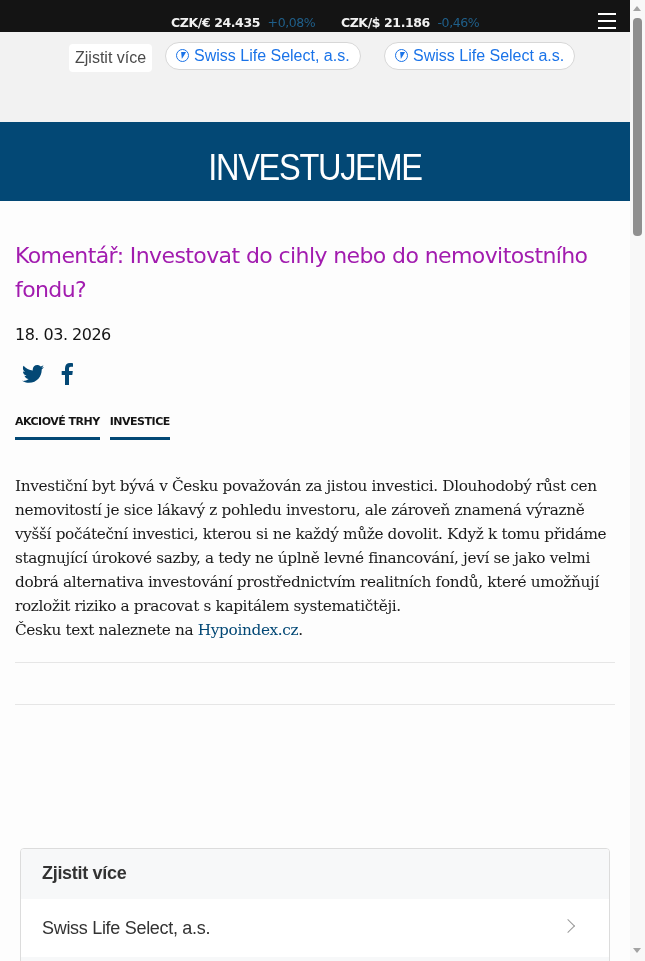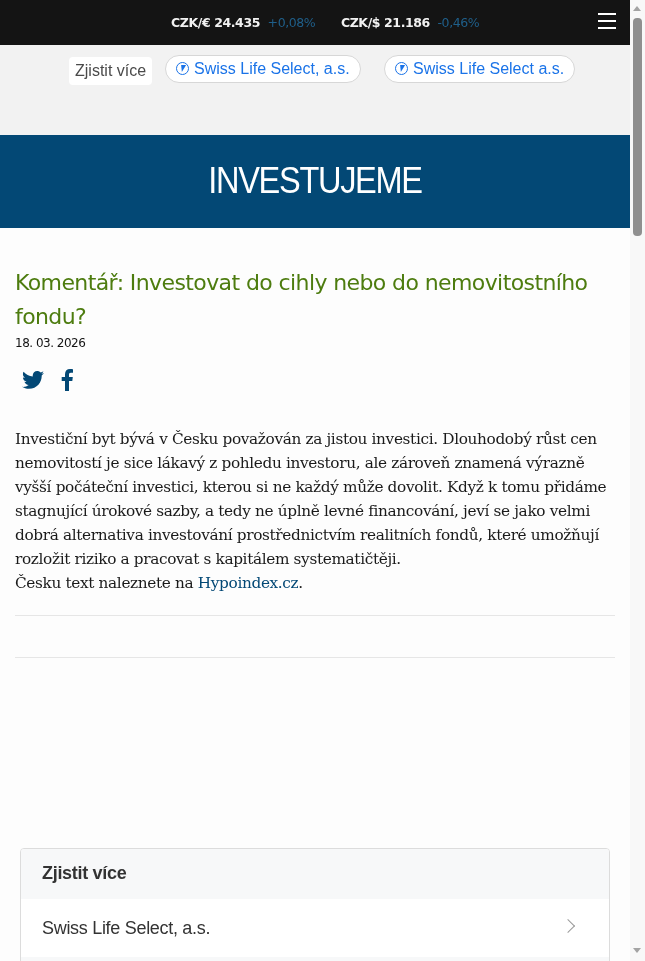--- a/index.html
+++ b/index.html
@@ -2,45 +2,45 @@
 <html><head>
   <meta charset="utf-8">
   <style>
     * { box-sizing: border-box; margin: 0; padding: 0; }
     html, body { width: 645px; height: 961px; overflow: hidden; background: #fdfdfd; }
     body { font-family: "Liberation Sans", sans-serif; color: #141414; position: relative; }
 
     .page { position: absolute; left: 0; top: 0; width: 630px; height: 961px; overflow: hidden; background: #fdfdfd; }
 
     
-    .rates-bar { height: 45px; background: #141414; position: relative; }
+    .rates-bar { height: 32px; background: #141414; position: relative; }
     .rates { position: absolute; left: 171px; top: 15px; font-size: 12.5px; font-family: "DejaVu Sans", sans-serif; letter-spacing: -0.4px; white-space: nowrap; }
     .rate { display: inline-block; margin-right: 22px; }
     .rate .pair { color: #f2f2f2; font-weight: bold; }
     .rate .chg { color: #1f5f8a; margin-left: 4px; }
     .hamburger { position: absolute; left: 598px; top: 13px; width: 18px; height: 17px; cursor: pointer; }
     .hamburger span { display: block; height: 2px; background: #fff; margin-bottom: 5px; }
 
     
     .chips-strip { height: 90px; background: #f2f2f2; position: relative; }
     .chip-label { position: absolute; left: 69px; top: 12px; height: 28px; padding: 0 6px; background: #fff; border-radius: 4px; font-size: 16px; color: #4a4a4a; line-height: 28px; }
     .chip { position: absolute; top: 10px; height: 28px; border: 1px solid #d7d7d7; border-radius: 15px; background: #fff; color: #1a73e8; font-size: 16px; line-height: 26px; padding: 0 10px 0 10px; white-space: nowrap; cursor: pointer; }
     .chip .bolt { display: inline-block; width: 13px; height: 13px; border: 1.6px solid #1a73e8; border-radius: 50%; vertical-align: -1px; margin-right: 5px; position: relative; }
     .chip .bolt::after { content: ""; position: absolute; left: 3px; top: 1.5px; width: 0; height: 0; border-left: 3px solid transparent; border-right: 2px solid transparent; border-top: 7px solid #1a73e8; transform: skewX(-18deg); }
     .chip-1 { left: 165px; }
     .chip-2 { left: 384px; }
 
     
-    .brand-banner { height: 93px; background: #034875; position: relative; }
+    .brand-banner { height: 79px; background: #034875; position: relative; }
     .brand-logo { position: absolute; left: 0; width: 630px; top: 25px; text-align: center; color: #fff; font-family: "Liberation Sans Narrow", "Liberation Sans", sans-serif; font-size: 37px; letter-spacing: -1.5px; transform: scaleX(0.88); font-weight: normal; }
 
     
     .article { padding: 0 15px; }
-    .title { margin-top: 38px; font-family: "DejaVu Sans", sans-serif; font-size: 22px; line-height: 34px; letter-spacing: -0.6px; color: #4d7c0f; font-weight: normal; }
-    .date { margin-top: 2px; font-size: 12px; font-family: "DejaVu Sans", sans-serif; letter-spacing: -0.5px; color: #141414; }
+    .title { margin-top: 38px; font-family: "DejaVu Sans", sans-serif; font-size: 22px; line-height: 34px; letter-spacing: -0.6px; color: #a21caf; font-weight: normal; }
+    .date { margin-top: 18px; font-size: 16px; font-family: "DejaVu Sans", sans-serif; letter-spacing: -0.5px; color: #141414; }
     .social { margin-top: 17px; height: 26px; display: flex; align-items: center; }
     .social a { display: inline-block; cursor: pointer; }
     .tw { margin-left: 7px; width: 22px; height: 20px; }
     .fb { margin-left: 17px; width: 12px; height: 22px; }
     .tags { margin-top: 28px; display: flex; gap: 10px; }
     .tag { font-family: "DejaVu Sans", sans-serif; font-weight: bold; font-size: 11px; letter-spacing: -0.5px; color: #141414; padding-bottom: 9px; border-bottom: 3px solid #034875; cursor: pointer; }
 
     .body-text { margin-top: 34px; padding: 0 15px; font-family: "DejaVu Serif", serif; font-size: 15.3px; line-height: 24px; color: #1a1a1a; letter-spacing: -0.35px; }
     .body-text .lead { font-weight: normal; }
     .body-text .src a { color: #034875; cursor: pointer; }
@@ -107,20 +107,24 @@
         <svg width="22" height="20" viewBox="0 0 24 20">
           <path fill="#034875" d="M24 2.4c-.9.4-1.8.6-2.8.8 1-.6 1.8-1.6 2.2-2.7-1 .6-2 1-3.1 1.2C19.3.7 18 .1 16.6.1c-2.7 0-4.9 2.2-4.9 4.9 0 .4 0 .8.1 1.1C7.7 5.9 4.1 4 1.7 1 1.2 1.8 1 2.6 1 3.5c0 1.7.9 3.2 2.2 4.1-.8 0-1.6-.2-2.2-.6v.1c0 2.4 1.7 4.4 3.9 4.8-.4.1-.8.2-1.3.2-.3 0-.6 0-.9-.1.6 2 2.4 3.4 4.6 3.4-1.7 1.3-3.8 2.1-6.1 2.1-.4 0-.8 0-1.2-.1 2.2 1.4 4.8 2.2 7.5 2.2 9.1 0 14-7.5 14-14v-.6c1-.7 1.8-1.6 2.5-2.6z"></path>
         </svg>
       </a>
       <a class="fb">
         <svg width="12" height="22" viewBox="0 0 12 22">
           <path fill="#034875" d="M8 22V12h3.3l.5-3.9H8V5.6c0-1.1.3-1.9 1.9-1.9H12V.2C11.6.1 10.4 0 9 0 6 0 4 1.8 4 5.2v2.9H.7V12H4v10h4z"></path>
         </svg>
       </a>
     </div>
+    <div class="tags">
+      <span class="tag">AKCIOVÉ TRHY</span>
+      <span class="tag">INVESTICE</span>
+    </div>
   </article>
 
   <div class="body-text">
     <p class="lead">Investiční byt bývá v Česku považován za jistou investici. Dlouhodobý růst cen nemovitostí je sice lákavý z pohledu investoru, ale zároveň znamená výrazně vyšší počáteční investici, kterou si ne každý může dovolit. Když k tomu přidáme stagnující úrokové sazby, a tedy ne úplně levné financování, jeví se jako velmi dobrá alternativa investování prostřednictvím realitních fondů, které umožňují rozložit riziko a pracovat s kapitálem systematičtěji.</p>
     <p class="src"><span>Česku text naleznete na </span><a>Hypoindex.cz</a><span>.</span></p>
   </div>
 
   <div style="padding: 0 15px;">
     <div class="divider divider-1"></div>
     <div class="divider divider-2"></div>

